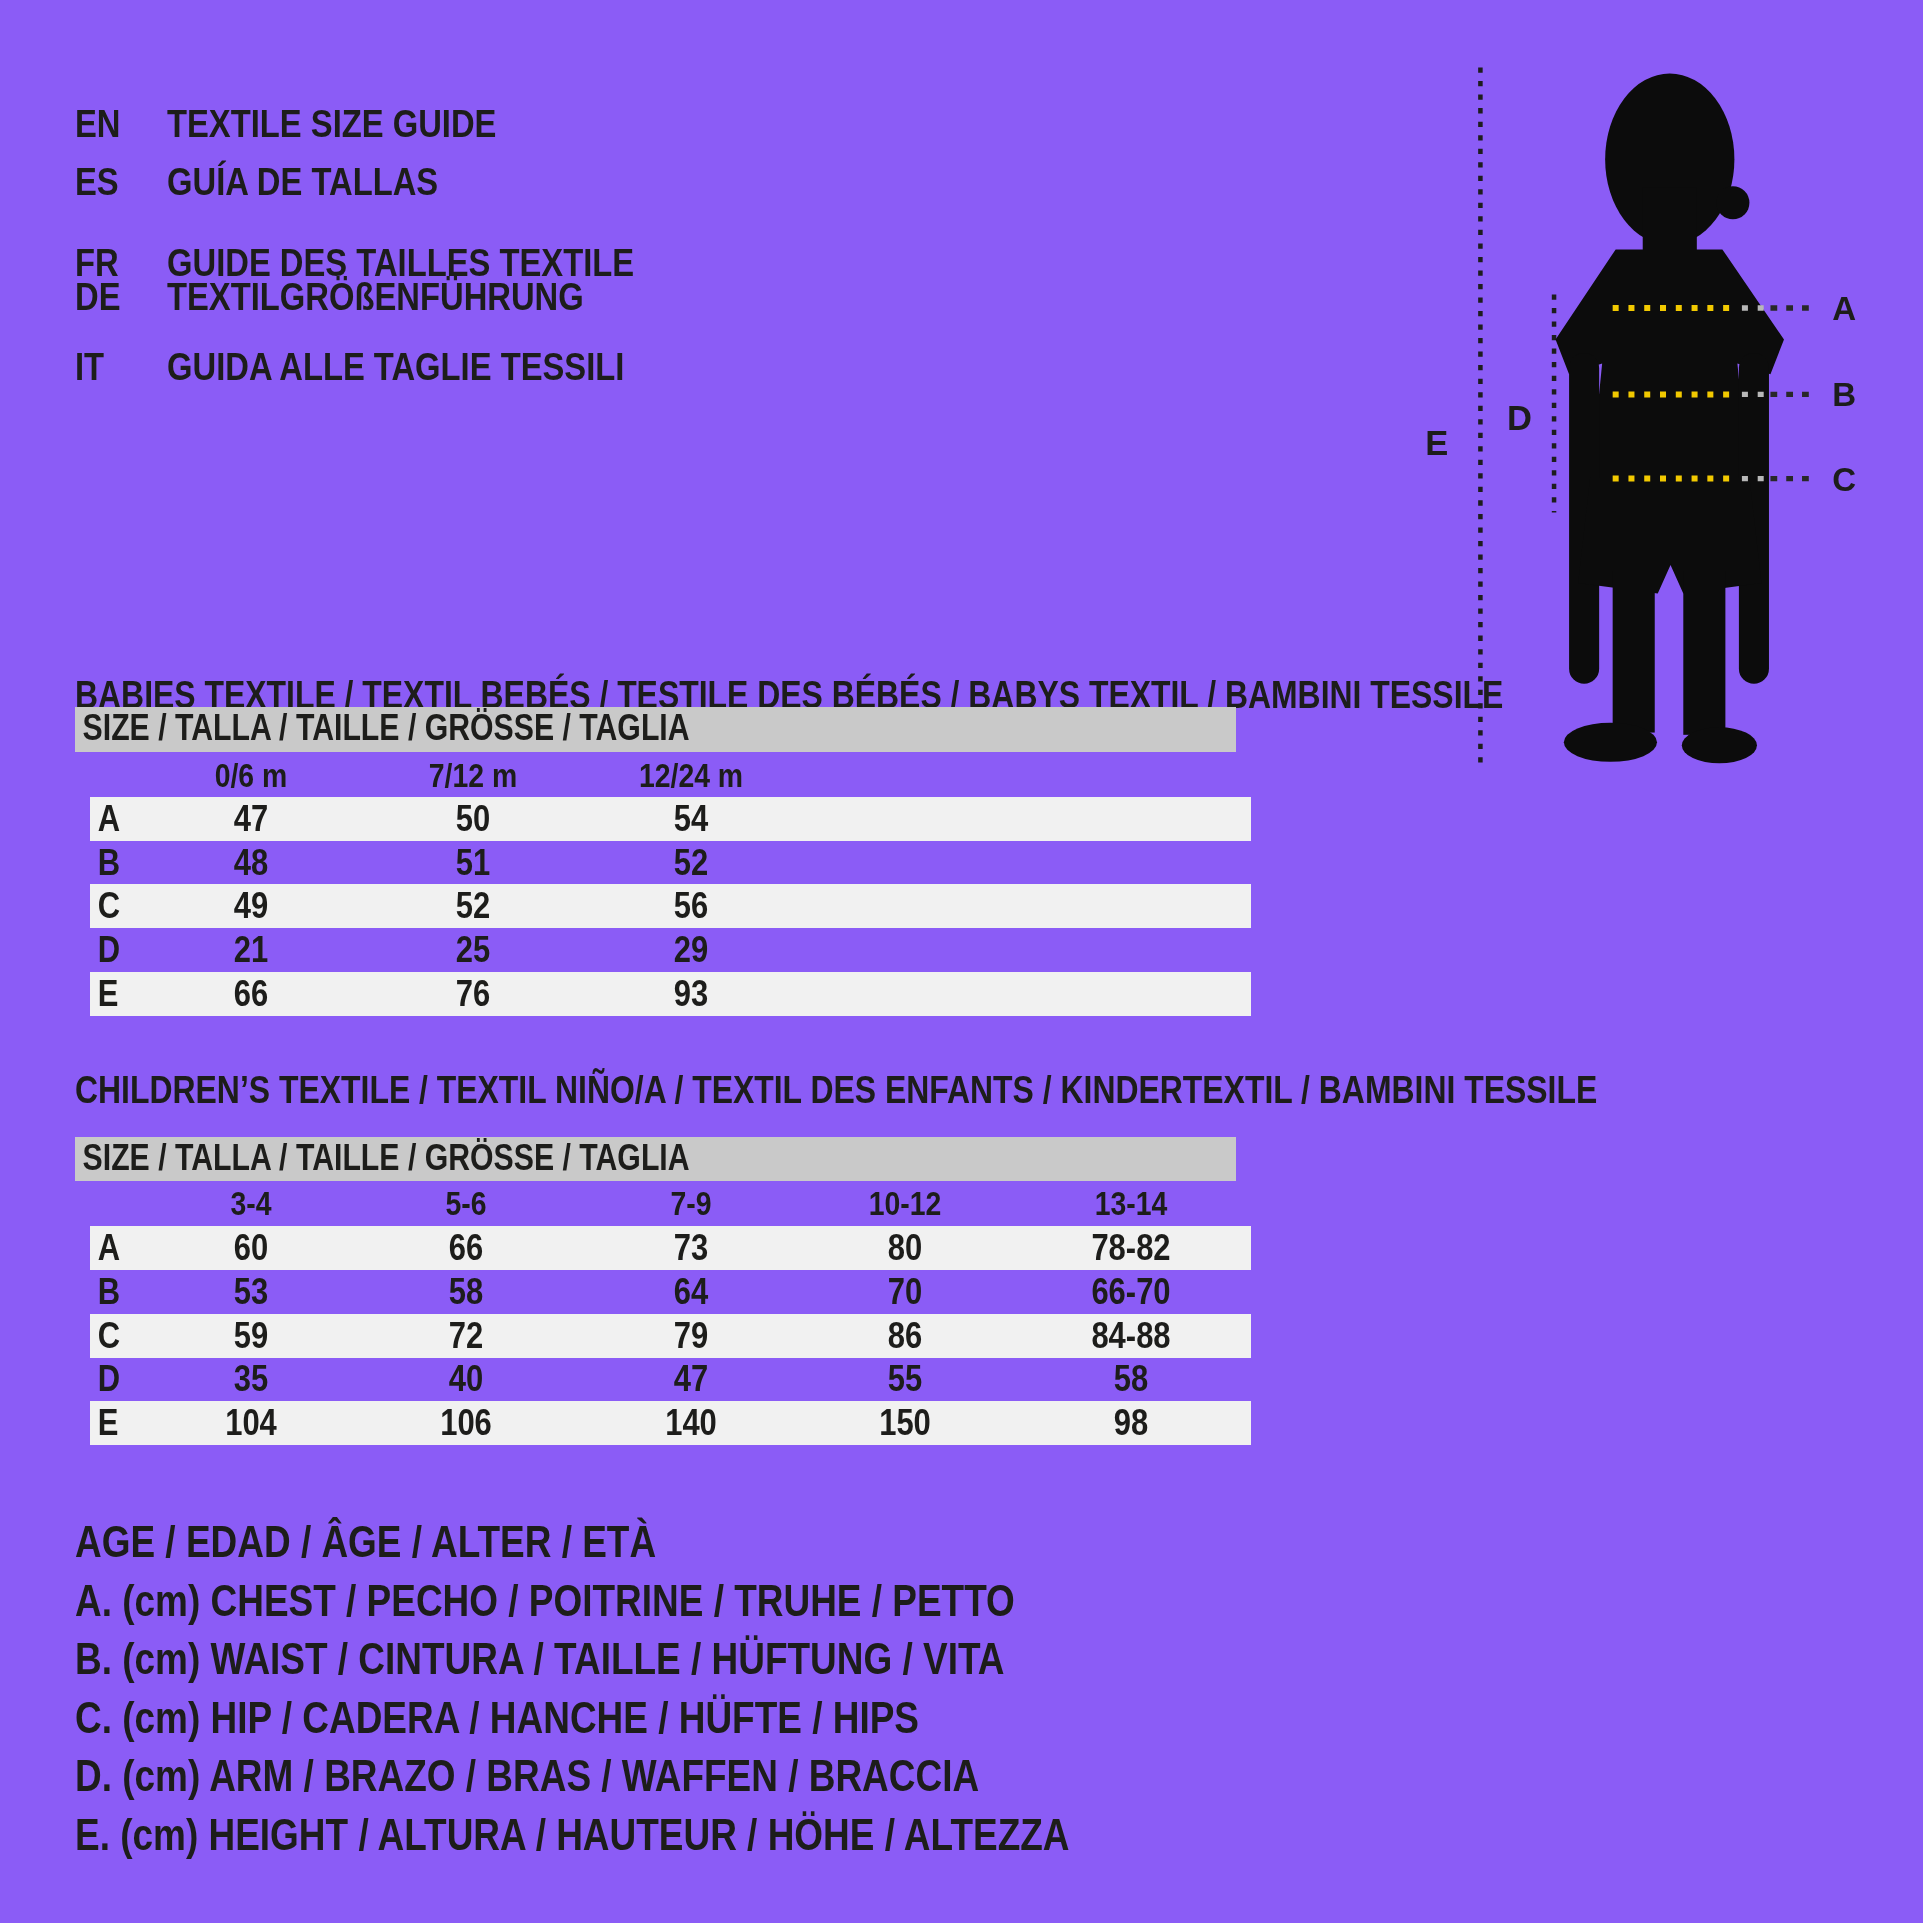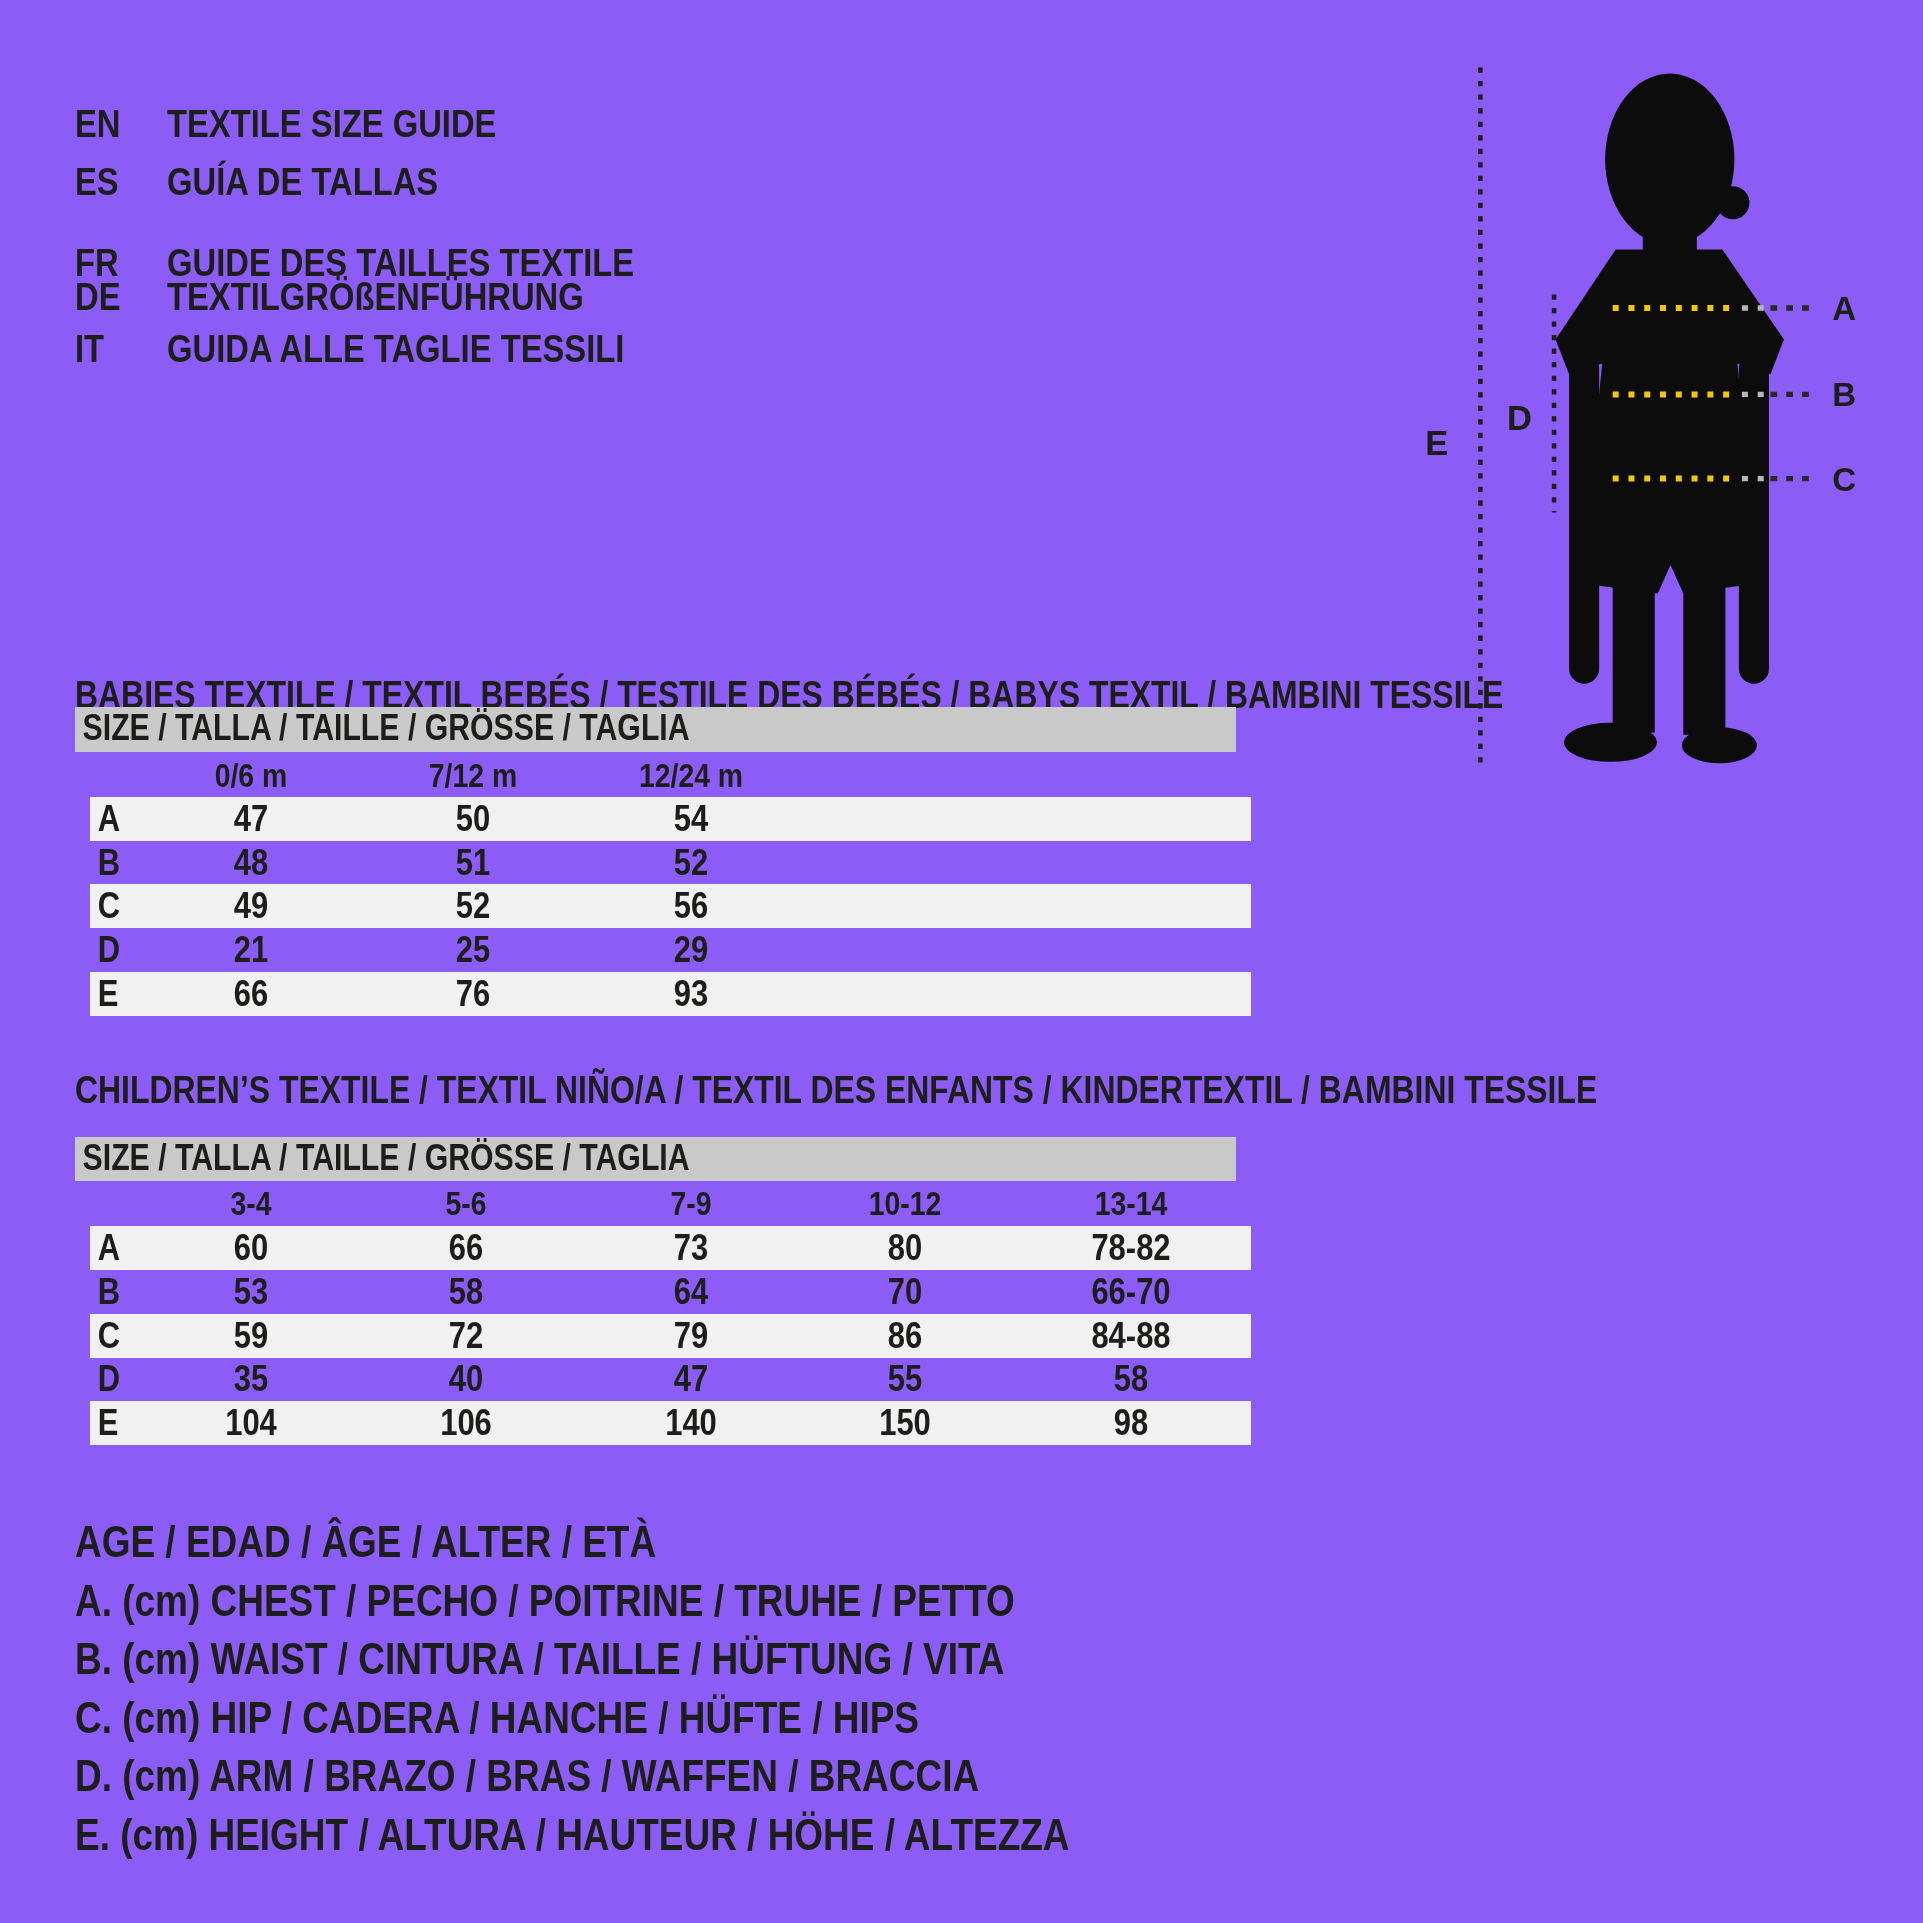--- a/index.html
+++ b/index.html
@@ -52,21 +52,21 @@
     </div>
     <div class="lang-row" style="top:153px;">
       <span class="lang-code"><span class="cx">ES</span></span><span class="lang-title cx">GUÍA DE TALLAS</span>
     </div>
     <div class="lang-row" style="top:210px;margin-top:24px;">
       <span class="lang-code"><span class="cx">FR</span></span><span class="lang-title cx">GUIDE DES TAILLES TEXTILE</span>
     </div>
     <div class="lang-row" style="top:268px;">
       <span class="lang-code"><span class="cx">DE</span></span><span class="lang-title cx">TEXTILGRÖßENFÜHRUNG</span>
     </div>
-    <div class="lang-row" style="top:320px;">
+    <div class="lang-row" style="top:338px;">
       <span class="lang-code"><span class="cx">IT</span></span><span class="lang-title cx">GUIDA ALLE TAGLIE TESSILI</span>
     </div>
   </div>
 
   <svg style="position:absolute;left:1390px;top:45px;" width="534" height="789" viewBox="0 0 710 1050">
 
     <line x1="120" y1="30" x2="120" y2="958" stroke="#1d1d1d" stroke-width="6" stroke-dasharray="7 11"></line>
 
     <line x1="218" y1="332" x2="218" y2="622" stroke="#1d1d1d" stroke-width="6" stroke-dasharray="7 11"></line>
 

